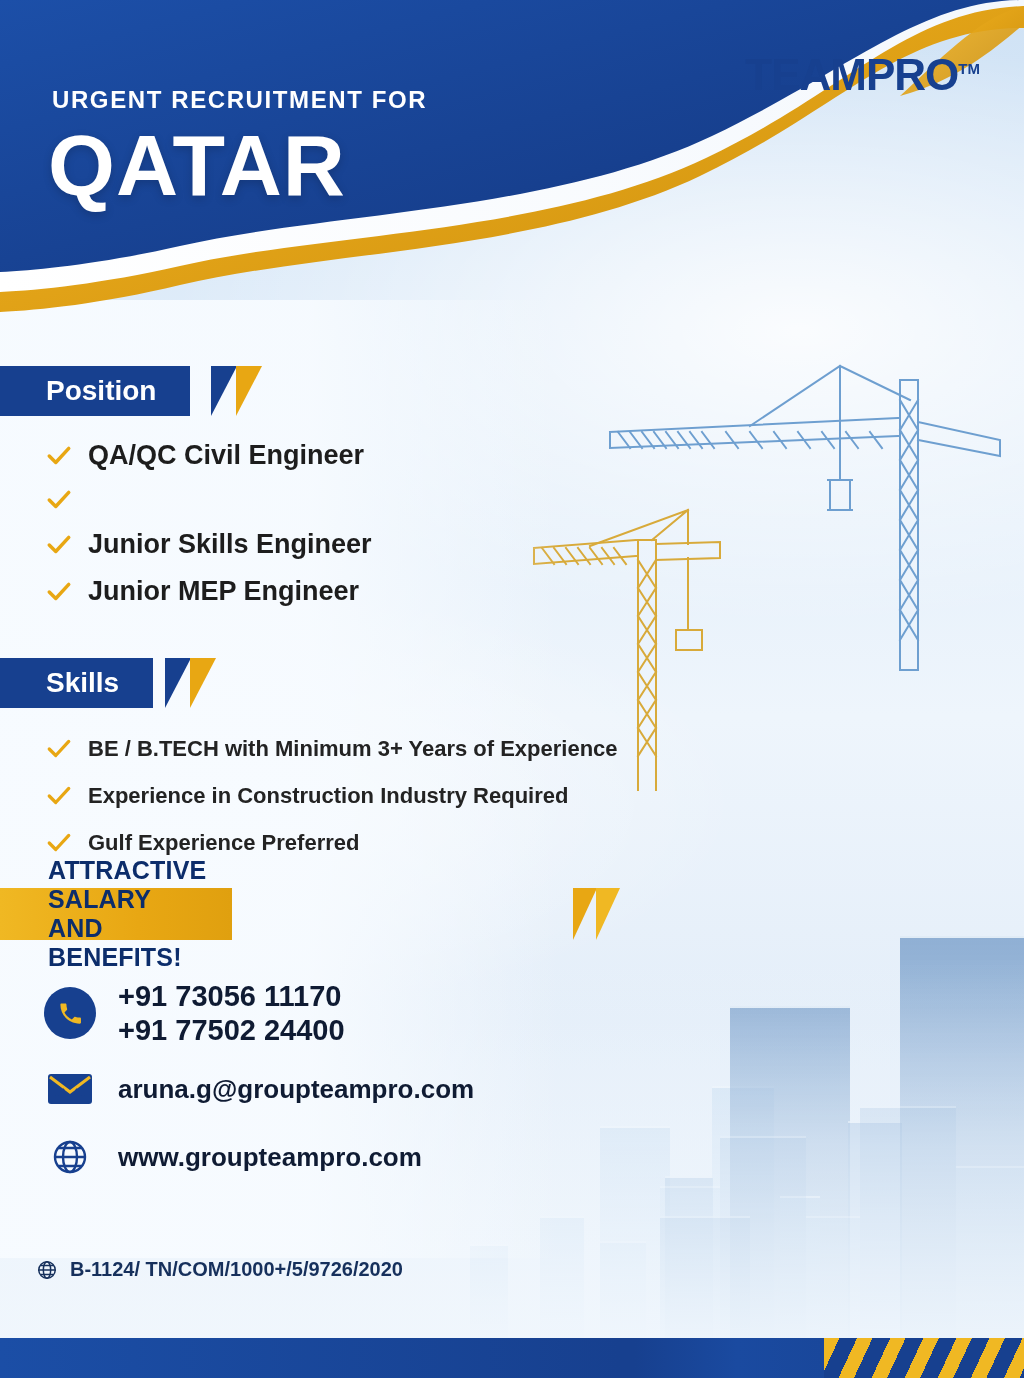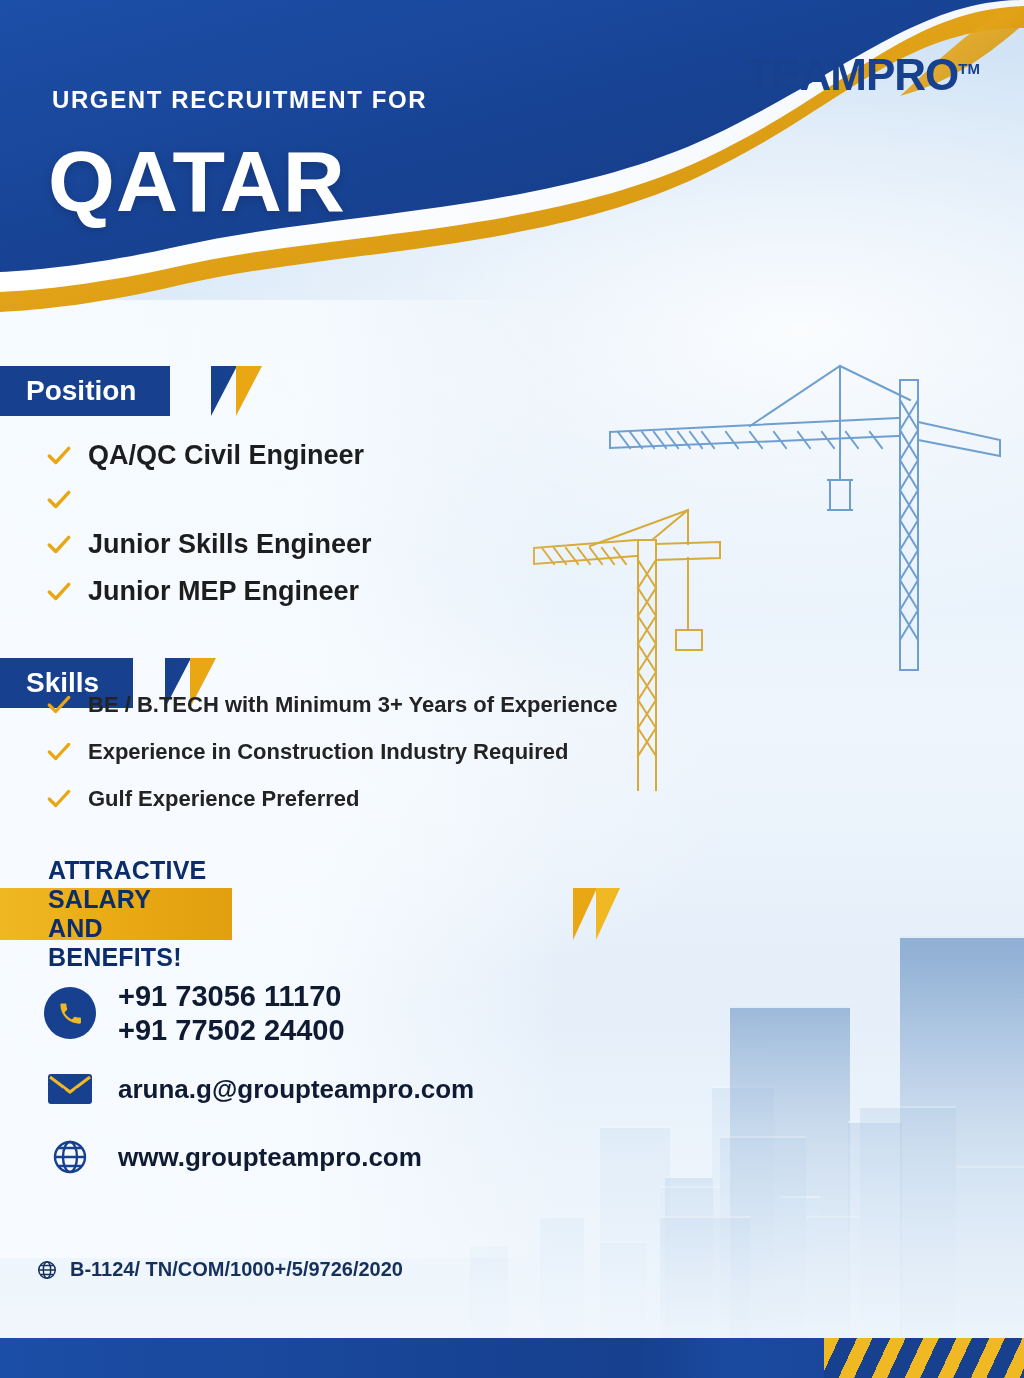--- a/index.html
+++ b/index.html
@@ -89,21 +89,20 @@
     position: absolute;
     left: 48px;
     top: 122px;
     color: #ffffff;
     font-size: 86px;
     line-height: 1;
     font-weight: 800;
     letter-spacing: 1px;
     z-index: 6;
     text-shadow: 0 3px 10px rgba(0,0,0,0.18);
-    margin-top: 16px;
   }
   .brand {
     position: absolute;
     right: 44px;
     top: 50px;
     z-index: 7;
     color: #17408f;
     font-size: 44px;
     font-weight: 800;
     letter-spacing: -1px;
@@ -119,21 +118,21 @@
   .ribbon {
     position: absolute;
     height: 50px;
     left: 0;
     z-index: 5;
   }
   .ribbon .bar {
     position: absolute;
     left: 0; top: 0; bottom: 0;
     background: #17408f;
-    padding-left: 26px;
+    padding-left: 46px;
     padding-right: 34px;
     display: flex;
     align-items: center;
     color: #ffffff;
     font-size: 28px;
     font-weight: 700;
   }
   .ribbon .tip {
     position: absolute;
     top: 0;
@@ -407,21 +406,21 @@
       <span class="txt">Junior MEP Engineer</span>
     </div>
   </div>
 
   <div class="ribbon" style="top:658px;">
     <div class="bar">Skills</div>
     <div class="tip" style="left:165px;"></div>
     <div class="accent" style="left:190px;"></div>
   </div>
 
-  <div class="list skills" style="top:692px;">
+  <div class="list skills" style="top:736px;">
     <div class="li">
       <svg class="tick" viewBox="0 0 24 24" fill="none" stroke="currentColor" stroke-width="3" stroke-linecap="round" stroke-linejoin="round">
           <path d="M3 12 L9 18 L21 5"></path>
         </svg>
       <span class="txt">BE / B.TECH with Minimum 3+ Years of Experience</span>
     </div>
     <div class="li">
       <svg class="tick" viewBox="0 0 24 24" fill="none" stroke="currentColor" stroke-width="3" stroke-linecap="round" stroke-linejoin="round">
           <path d="M3 12 L9 18 L21 5"></path>
         </svg>

